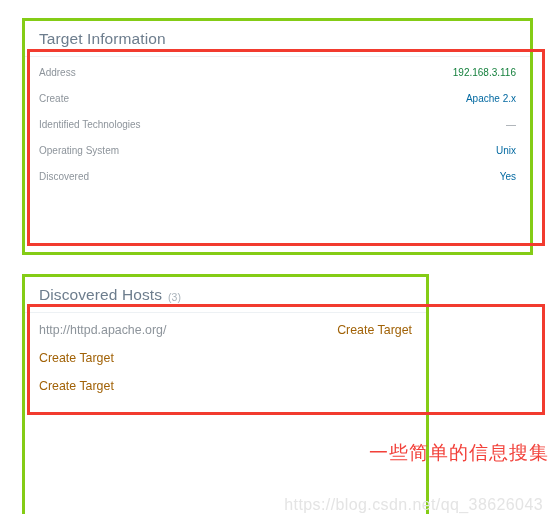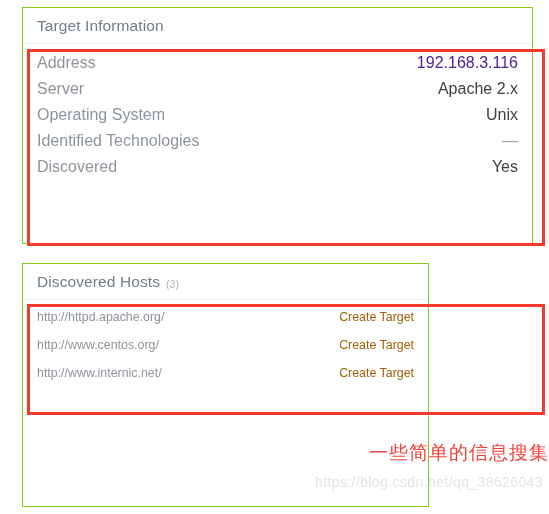--- a/index.html
+++ b/index.html
@@ -13,22 +13,23 @@
     position: relative;
     overflow: hidden;
     font-family: "Liberation Sans", "DejaVu Sans", sans-serif;
     -webkit-font-smoothing: antialiased;
   }
 
   
   .card {
     position: absolute;
     background: #ffffff;
-    border: 1px solid #84cc16;
+    border: 3px solid #84cc16;
     box-sizing: border-box;
+    margin-top: 11px;
   }
   #card-target-information {
     left: 22px;
     top: 7px;
     width: 511px;
     height: 237px;
   }
   #card-discovered-hosts {
     left: 22px;
     top: 263px;
@@ -61,33 +62,33 @@
   .card-body {
     padding: 10px 14px 0 14px;
   }
 
   
   .info-row {
     display: flex;
     align-items: baseline;
     justify-content: space-between;
     height: 26px;
-    font-size: 16px;
+    font-size: 10px;
   }
   .info-label {
     color: #8d949b;
     white-space: nowrap;
   }
   .info-value {
-    color: #404040;
+    color: #0369a1;
     text-align: right;
     white-space: nowrap;
   }
   .info-value.link {
-    color: #4c1d95;
+    color: #15803d;
   }
   .info-value.dash {
     color: #9aa1a8;
   }
 
   
   .host-row {
     display: flex;
     align-items: baseline;
     justify-content: space-between;
@@ -136,55 +137,55 @@
     color: #f2413a;
     font-size: 19px;
     font-family: "DejaVu Sans", "Liberation Sans", sans-serif;
     letter-spacing: 1px;
   }
 
   
   #watermark {
     position: absolute;
     right: 6px;
-    bottom: 24px;
+    bottom: 0;
     color: #e4e4e4;
-    font-size: 14px;
+    font-size: 16px;
     letter-spacing: .4px;
     white-space: nowrap;
     margin-top: 7px;
   }
 </style>
 </head>
 <body>
 
 <div class="card" id="card-target-information">
   <div class="card-header">
     <span class="card-title">Target Information</span>
   </div>
   <div class="card-body">
 
     <div class="info-row">
       <span class="info-label">Address</span>
       <span class="info-value link">192.168.3.116</span>
     </div>
 
     <div class="info-row">
-      <span class="info-label">Server</span>
+      <span class="info-label">Create</span>
       <span class="info-value">Apache 2.x</span>
+    </div>
+
+    <div class="info-row">
+      <span class="info-label">Identified Technologies</span>
+      <span class="info-value dash">—</span>
     </div>
 
     <div class="info-row">
       <span class="info-label">Operating System</span>
       <span class="info-value">Unix</span>
-    </div>
-
-    <div class="info-row">
-      <span class="info-label">Identified Technologies</span>
-      <span class="info-value dash">—</span>
     </div>
 
     <div class="info-row">
       <span class="info-label">Discovered</span>
       <span class="info-value">Yes</span>
     </div>
 
   </div>
 </div>
 
@@ -194,26 +195,24 @@
     <span class="card-count">(3)</span>
   </div>
   <div class="card-body">
 
     <div class="host-row">
       <a class="host-url" href="#">http://httpd.apache.org/</a>
       <a class="host-action" href="#">Create Target</a>
     </div>
 
     <div class="host-row">
-      <a class="host-url" href="#">http://www.centos.org/</a>
       <a class="host-action" href="#">Create Target</a>
     </div>
 
     <div class="host-row">
-      <a class="host-url" href="#">http://www.internic.net/</a>
       <a class="host-action" href="#">Create Target</a>
     </div>
 
   </div>
 </div>
 
 <div class="annot-box" id="annot-box-target-info" style="border-color: rgb(242, 59, 47);"></div>
 <div class="annot-box" id="annot-box-discovered-hosts" style="border-color: rgb(242, 59, 47);"></div>
 
 <div id="annotation-caption">一些简单的信息搜集</div>

